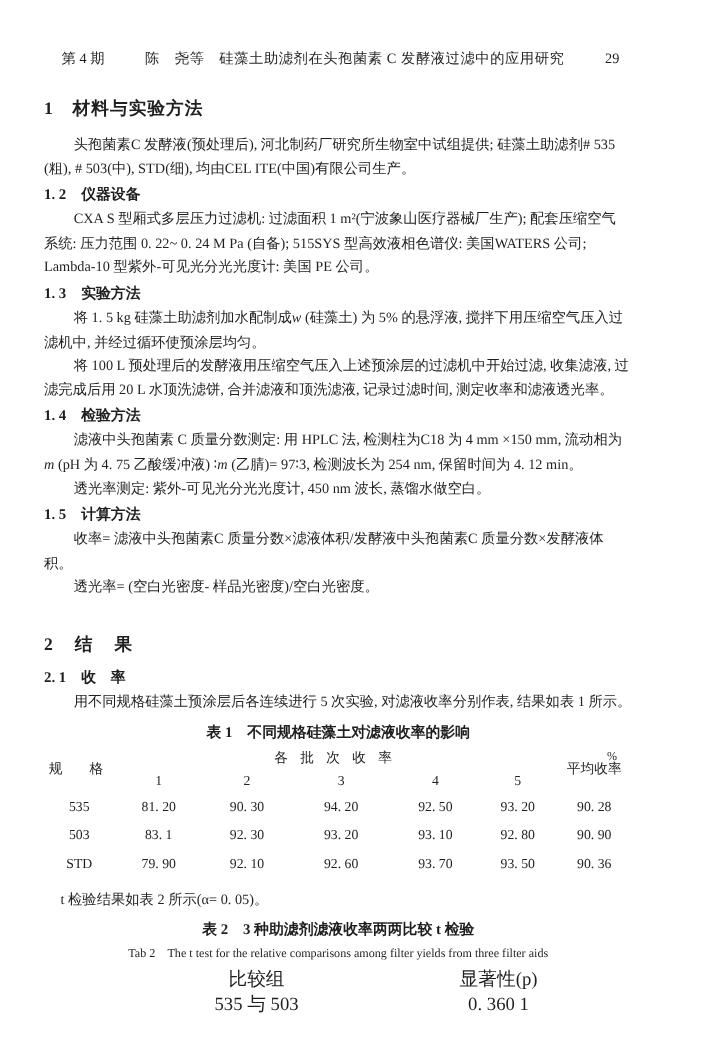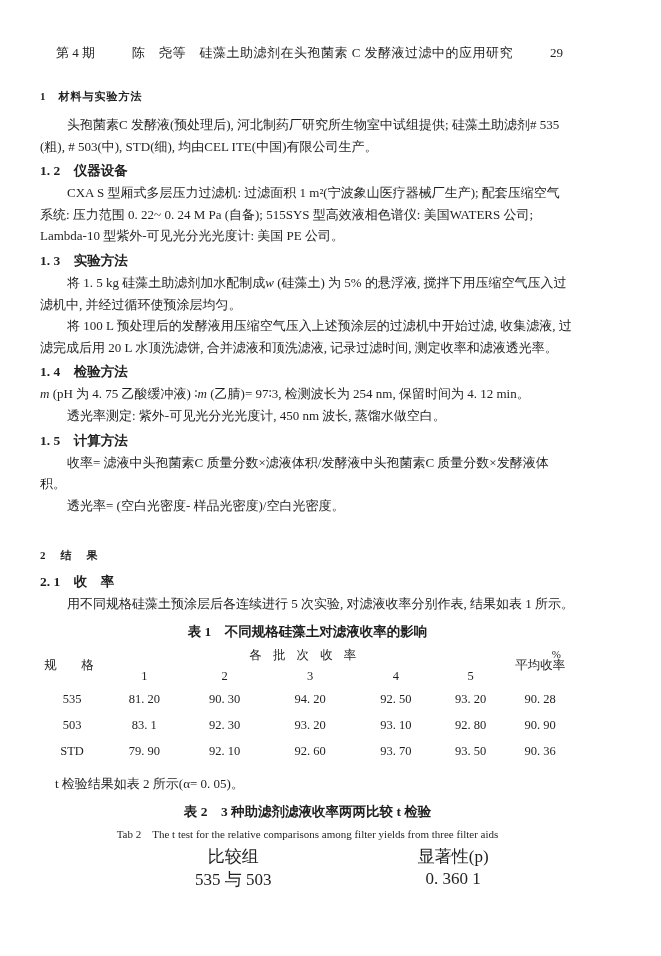--- a/index.html
+++ b/index.html
@@ -8,21 +8,21 @@
     font-family:"Liberation Serif","DejaVu Serif",serif;
     color:#1f1f1f; overflow:hidden;
   }
   .content { padding:44px 38px 0 40px; }
 
   .running-head { display:flex; align-items:baseline; font-size:13px; }
   .rh-issue { flex:0 0 auto; padding-left:16px; }
   .rh-title { flex:1 1 auto; text-align:center; letter-spacing:0.5px; }
   .rh-page { flex:0 0 auto; padding-right:12px; }
 
-  .h1 { font-size:11px; font-weight:bold; margin:27px 0 10px; letter-spacing:1px;font-family:Liberation Serif, serif; }
+  .h1 { font-size:16px; font-weight:bold; margin:27px 0 10px; letter-spacing:1px;font-family:Liberation Serif, serif; }
   .h1.res { margin-top:32px; letter-spacing:2px; }
   .sub { font-size:13.5px; font-weight:bold; margin:5px 0 2px; }
   .line { font-size:13px; line-height:21.6px; }
   .indent { text-indent:27px; }
   .indent1 { text-indent:15px; }
   .it { font-style:italic; }
 
   .tbl-caption-zh { text-align:center; font-size:13.5px; font-weight:bold; margin-top:6px; line-height:22px; }
   .tbl-caption-en { position:relative; text-align:center; font-size:11px; line-height:22px; }
   .tbl-caption-en .unit { position:absolute; right:14px; top:0; }
@@ -63,20 +63,21 @@
 
     <div class="sub">1. 3　实验方法</div>
     <div class="line indent">
       <span>将 1. 5 kg 硅藻土助滤剂加水配制成</span><span class="it">w</span><span> (硅藻土) 为 5% 的悬浮液, 搅拌下用压缩空气压入过</span>
     </div>
     <div class="line">滤机中, 并经过循环使预涂层均匀。</div>
     <div class="line indent">将 100 L 预处理后的发酵液用压缩空气压入上述预涂层的过滤机中开始过滤, 收集滤液, 过</div>
     <div class="line">滤完成后用 20 L 水顶洗滤饼, 合并滤液和顶洗滤液, 记录过滤时间, 测定收率和滤液透光率。</div>
 
     <div class="sub">1. 4　检验方法</div>
+    <div class="line indent">滤液中头孢菌素 C 质量分数测定: 用 HPLC 法, 检测柱为C18 为 4 mm ×150 mm, 流动相为</div>
     <div class="line">
       <span class="it">m</span><span> (pH 为 4. 75 乙酸缓冲液) ∶</span><span class="it">m</span><span> (乙腈)=  97∶3, 检测波长为 254 nm, 保留时间为 4. 12 min。</span>
     </div>
     <div class="line indent">透光率测定: 紫外-可见光分光光度计, 450 nm 波长, 蒸馏水做空白。</div>
 
     <div class="sub">1. 5　计算方法</div>
     <div class="line indent">收率= 滤液中头孢菌素C 质量分数×滤液体积/发酵液中头孢菌素C 质量分数×发酵液体</div>
     <div class="line">积。</div>
     <div class="line indent">透光率= (空白光密度-  样品光密度)/空白光密度。</div>
 

